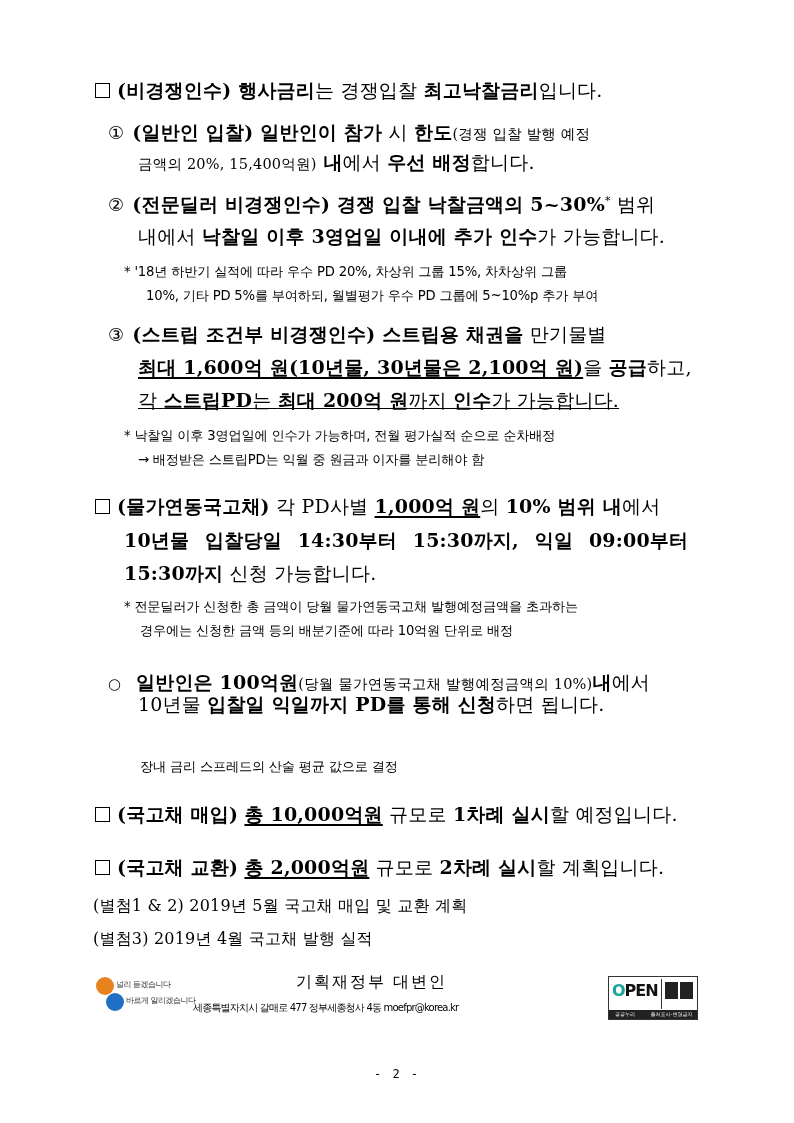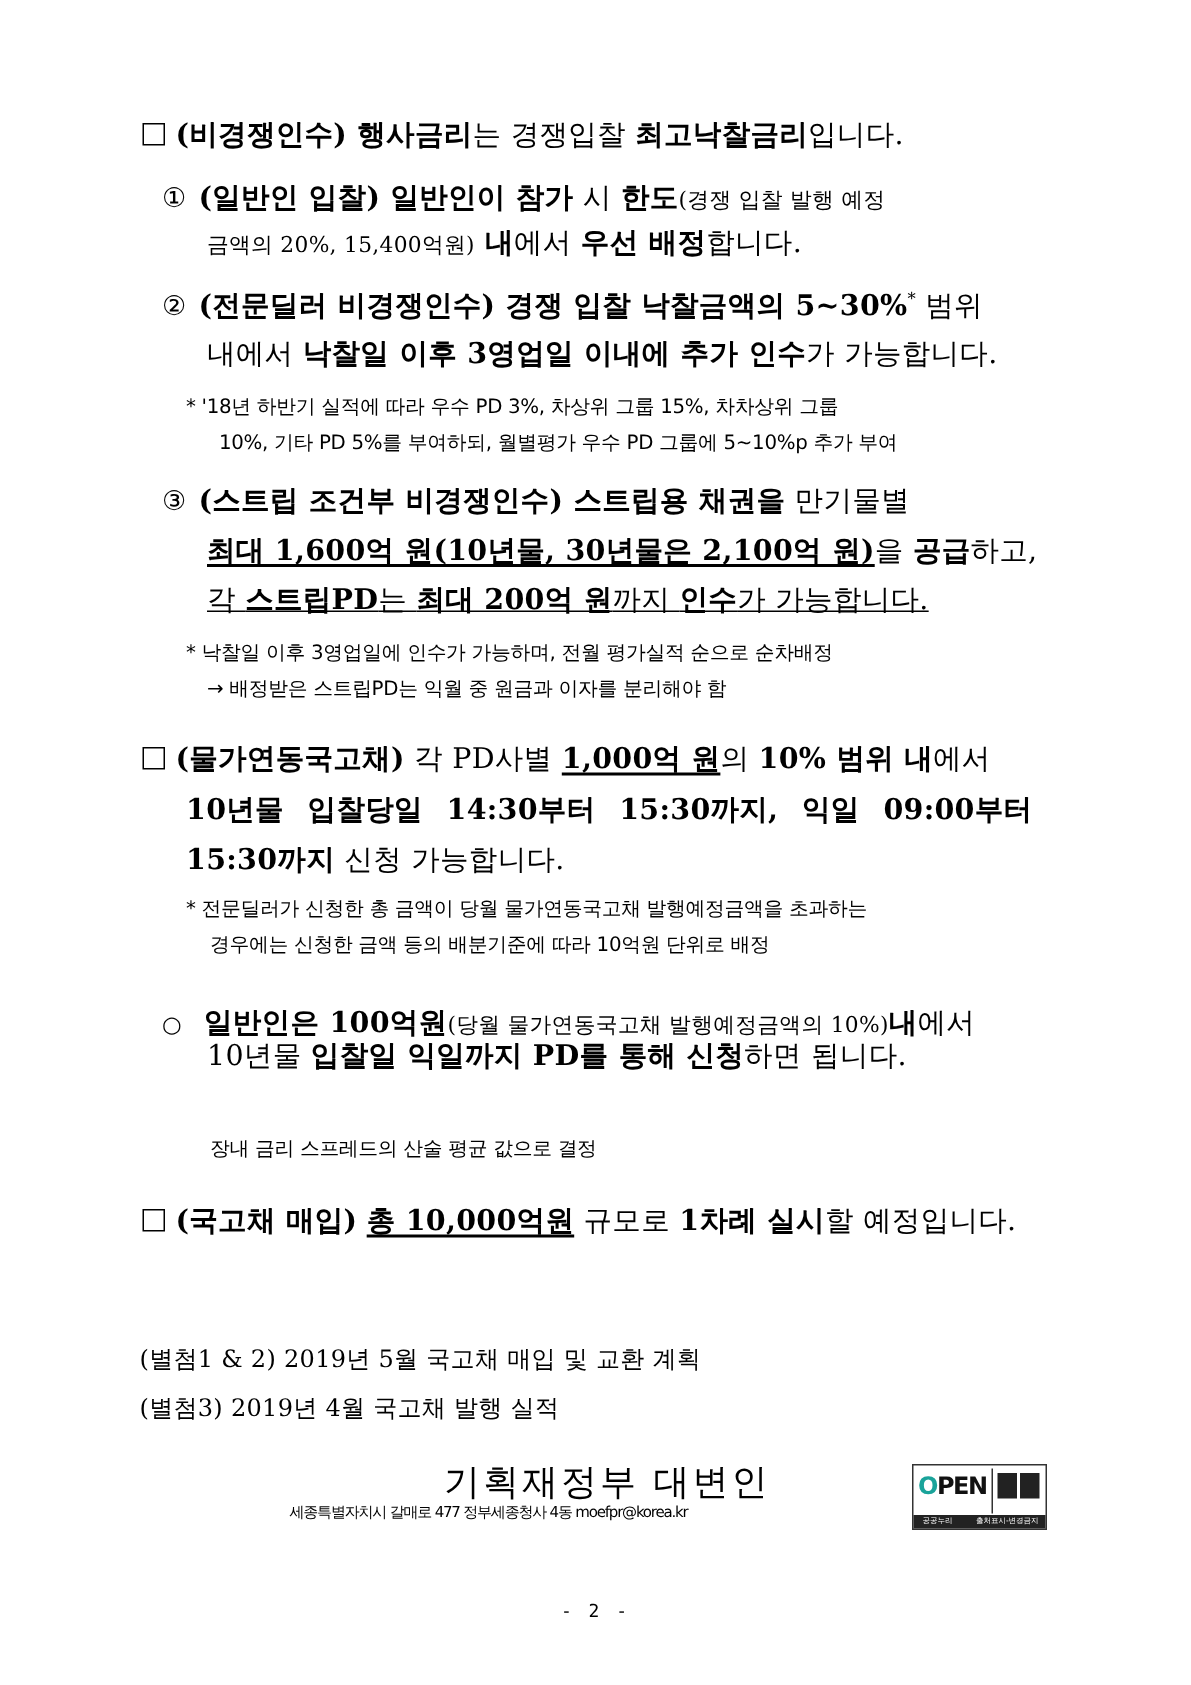--- a/index.html
+++ b/index.html
@@ -69,21 +69,21 @@
       font-family: "DejaVu Sans", sans-serif;
       font-size: 8px;
       color: #333;
       white-space: nowrap;
       letter-spacing: -0.5px;
     }
     .footer-title {
       position: absolute;
       left: 296px; top: 972px;
       font-family: "DejaVu Sans", sans-serif;
-      font-size: 24px;
+      font-size: 16px;
       letter-spacing: 2px;
       white-space: nowrap;
     }
     .footer-addr {
       position: absolute;
       left: 193px; top: 1001px;
       font-family: "DejaVu Sans", sans-serif;
       font-size: 10px;
       letter-spacing: -0.8px;
       white-space: nowrap;
@@ -156,21 +156,21 @@
     <span class="n small">금액의 20%, 15,400억원)</span><span class="b"> 내</span><span class="n">에서 </span><span class="b">우선 배정</span><span class="n">합니다.</span>
   </div>
 
   <div class="line" style="left:108px; top:192px;">
     <span class="circ">②</span>
     <span class="b">(전문딜러 비경쟁인수) 경쟁 입찰 낙찰금액의 5~30%</span><span class="sup">*</span><span class="n"> 범위</span>
   </div>
   <div class="line" style="left:138px; top:224px;">
     <span class="n">내에서 </span><span class="b">낙찰일 이후 3영업일 이내에 추가 인수</span><span class="n">가 가능합니다.</span>
   </div>
-  <div class="note" style="left:124px; top:263px;">* '18년 하반기 실적에 따라 우수 PD 3%, 차상위 그룹 15%, 차차상위 그룹</div>
+  <div class="note" style="left:124px; top:263px;">* '18년 하반기 실적에 따라 우수 PD 20%, 차상위 그룹 15%, 차차상위 그룹</div>
   <div class="note" style="left:146px; top:287px;">10%, 기타 PD 5%를 부여하되, 월별평가 우수 PD 그룹에 5~10%p 추가 부여</div>
 
   <div class="line" style="left:108px; top:322px;">
     <span class="circ">③</span>
     <span class="b">(스트립 조건부 비경쟁인수) 스트립용 채권을</span><span class="n"> 만기물별</span>
   </div>
   <div class="line" style="left:138px; top:355px;">
     <span class="b u">최대 1,600억 원(10년물, 30년물은 2,100억 원)</span><span class="n">을 </span><span class="b">공급</span><span class="n">하고,</span>
   </div>
   <div class="line" style="left:138px; top:388px;text-decoration:underline;">
@@ -196,24 +196,33 @@
   </div>
   <div class="line" style="left:138px; top:692px;">
     <span class="n">10년물 </span><span class="b">입찰일 익일까지 PD를 통해 신청</span><span class="n">하면 됩니다.</span>
   </div>
   <div class="note" style="left:140px; top:758px;">장내 금리 스프레드의 산술 평균 값으로 결정</div>
 
   <div class="line" style="left:95px; top:802px;">
     <span class="sq"></span><span class="b">(국고채 매입)</span> <span class="b u">총 10,000억원</span><span class="n"> 규모로 </span><span class="b">1차례 실시</span><span class="n">할 예정입니다.</span>
   </div>
 
+  <div class="line" style="left:95px; top:855px;">
+    <span class="sq"></span><span class="b">(국고채 교환)</span> <span class="b u">총 2,000억원</span><span class="n"> 규모로 </span><span class="b">2차례 실시</span><span class="n">할 계획입니다.</span>
+  </div>
 
   <div class="line" style="left:93px; top:894px; font-size:16px;">(별첨1 &amp; 2) 2019년 5월 국고채 매입 및 교환 계획</div>
   <div class="line" style="left:93px; top:927px; font-size:16px;">(별첨3) 2019년 4월 국고채 발행 실적</div>
 
+  <div class="footer-logo-left">
+    <div class="dot" style="left:0; top:4px; width:18px; height:18px; background:#e8821e;"></div>
+    <div class="dot" style="left:10px; top:20px; width:18px; height:18px; background:#1f6fc4;"></div>
+    <div class="logo-text" style="left:20px; top:6px;">널리 듣겠습니다</div>
+    <div class="logo-text" style="left:30px; top:22px;">바르게 알리겠습니다</div>
+  </div>
 
   <div class="footer-title">기획재정부 대변인</div>
   <div class="footer-addr">세종특별자치시 갈매로 477 정부세종청사 4동 moefpr@korea.kr</div>
 
   <div class="open-badge">
     <div class="open-word"><span class="open-o">O</span><span>PEN</span></div>
     <div class="open-icons">
       <div class="open-ico" style="left:3px;"></div>
       <div class="open-ico" style="left:18px;"></div>
     </div>

